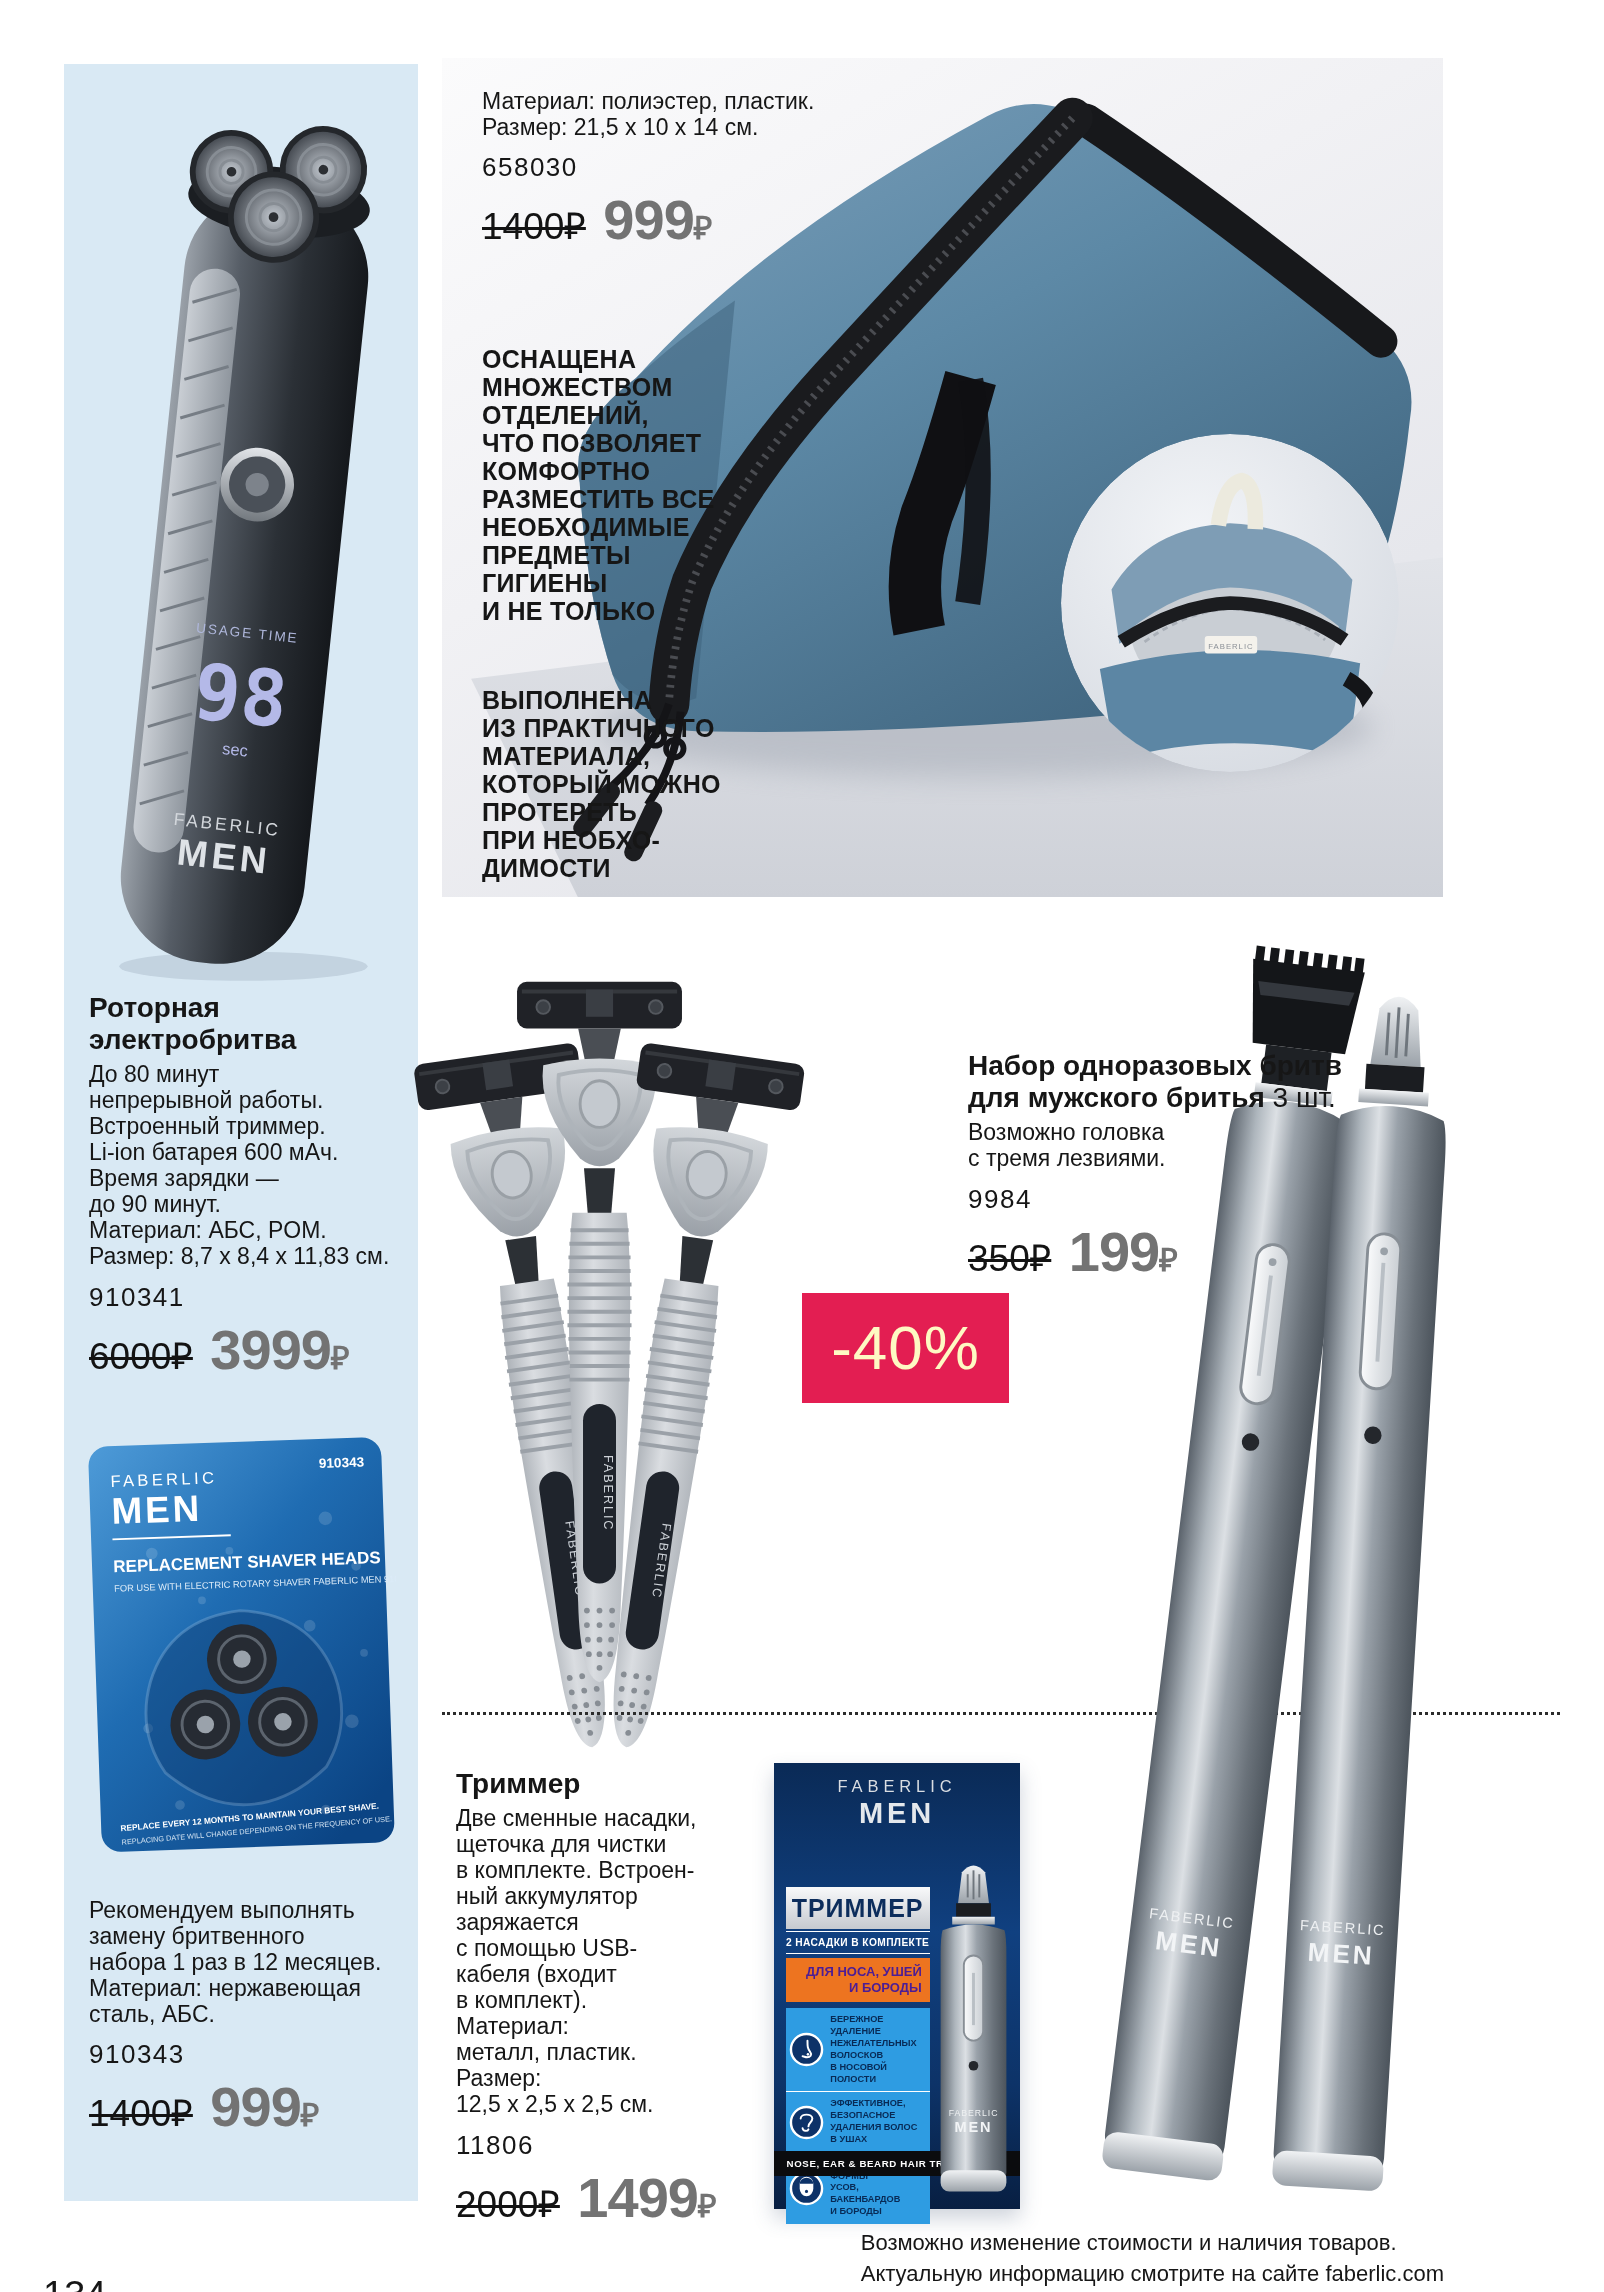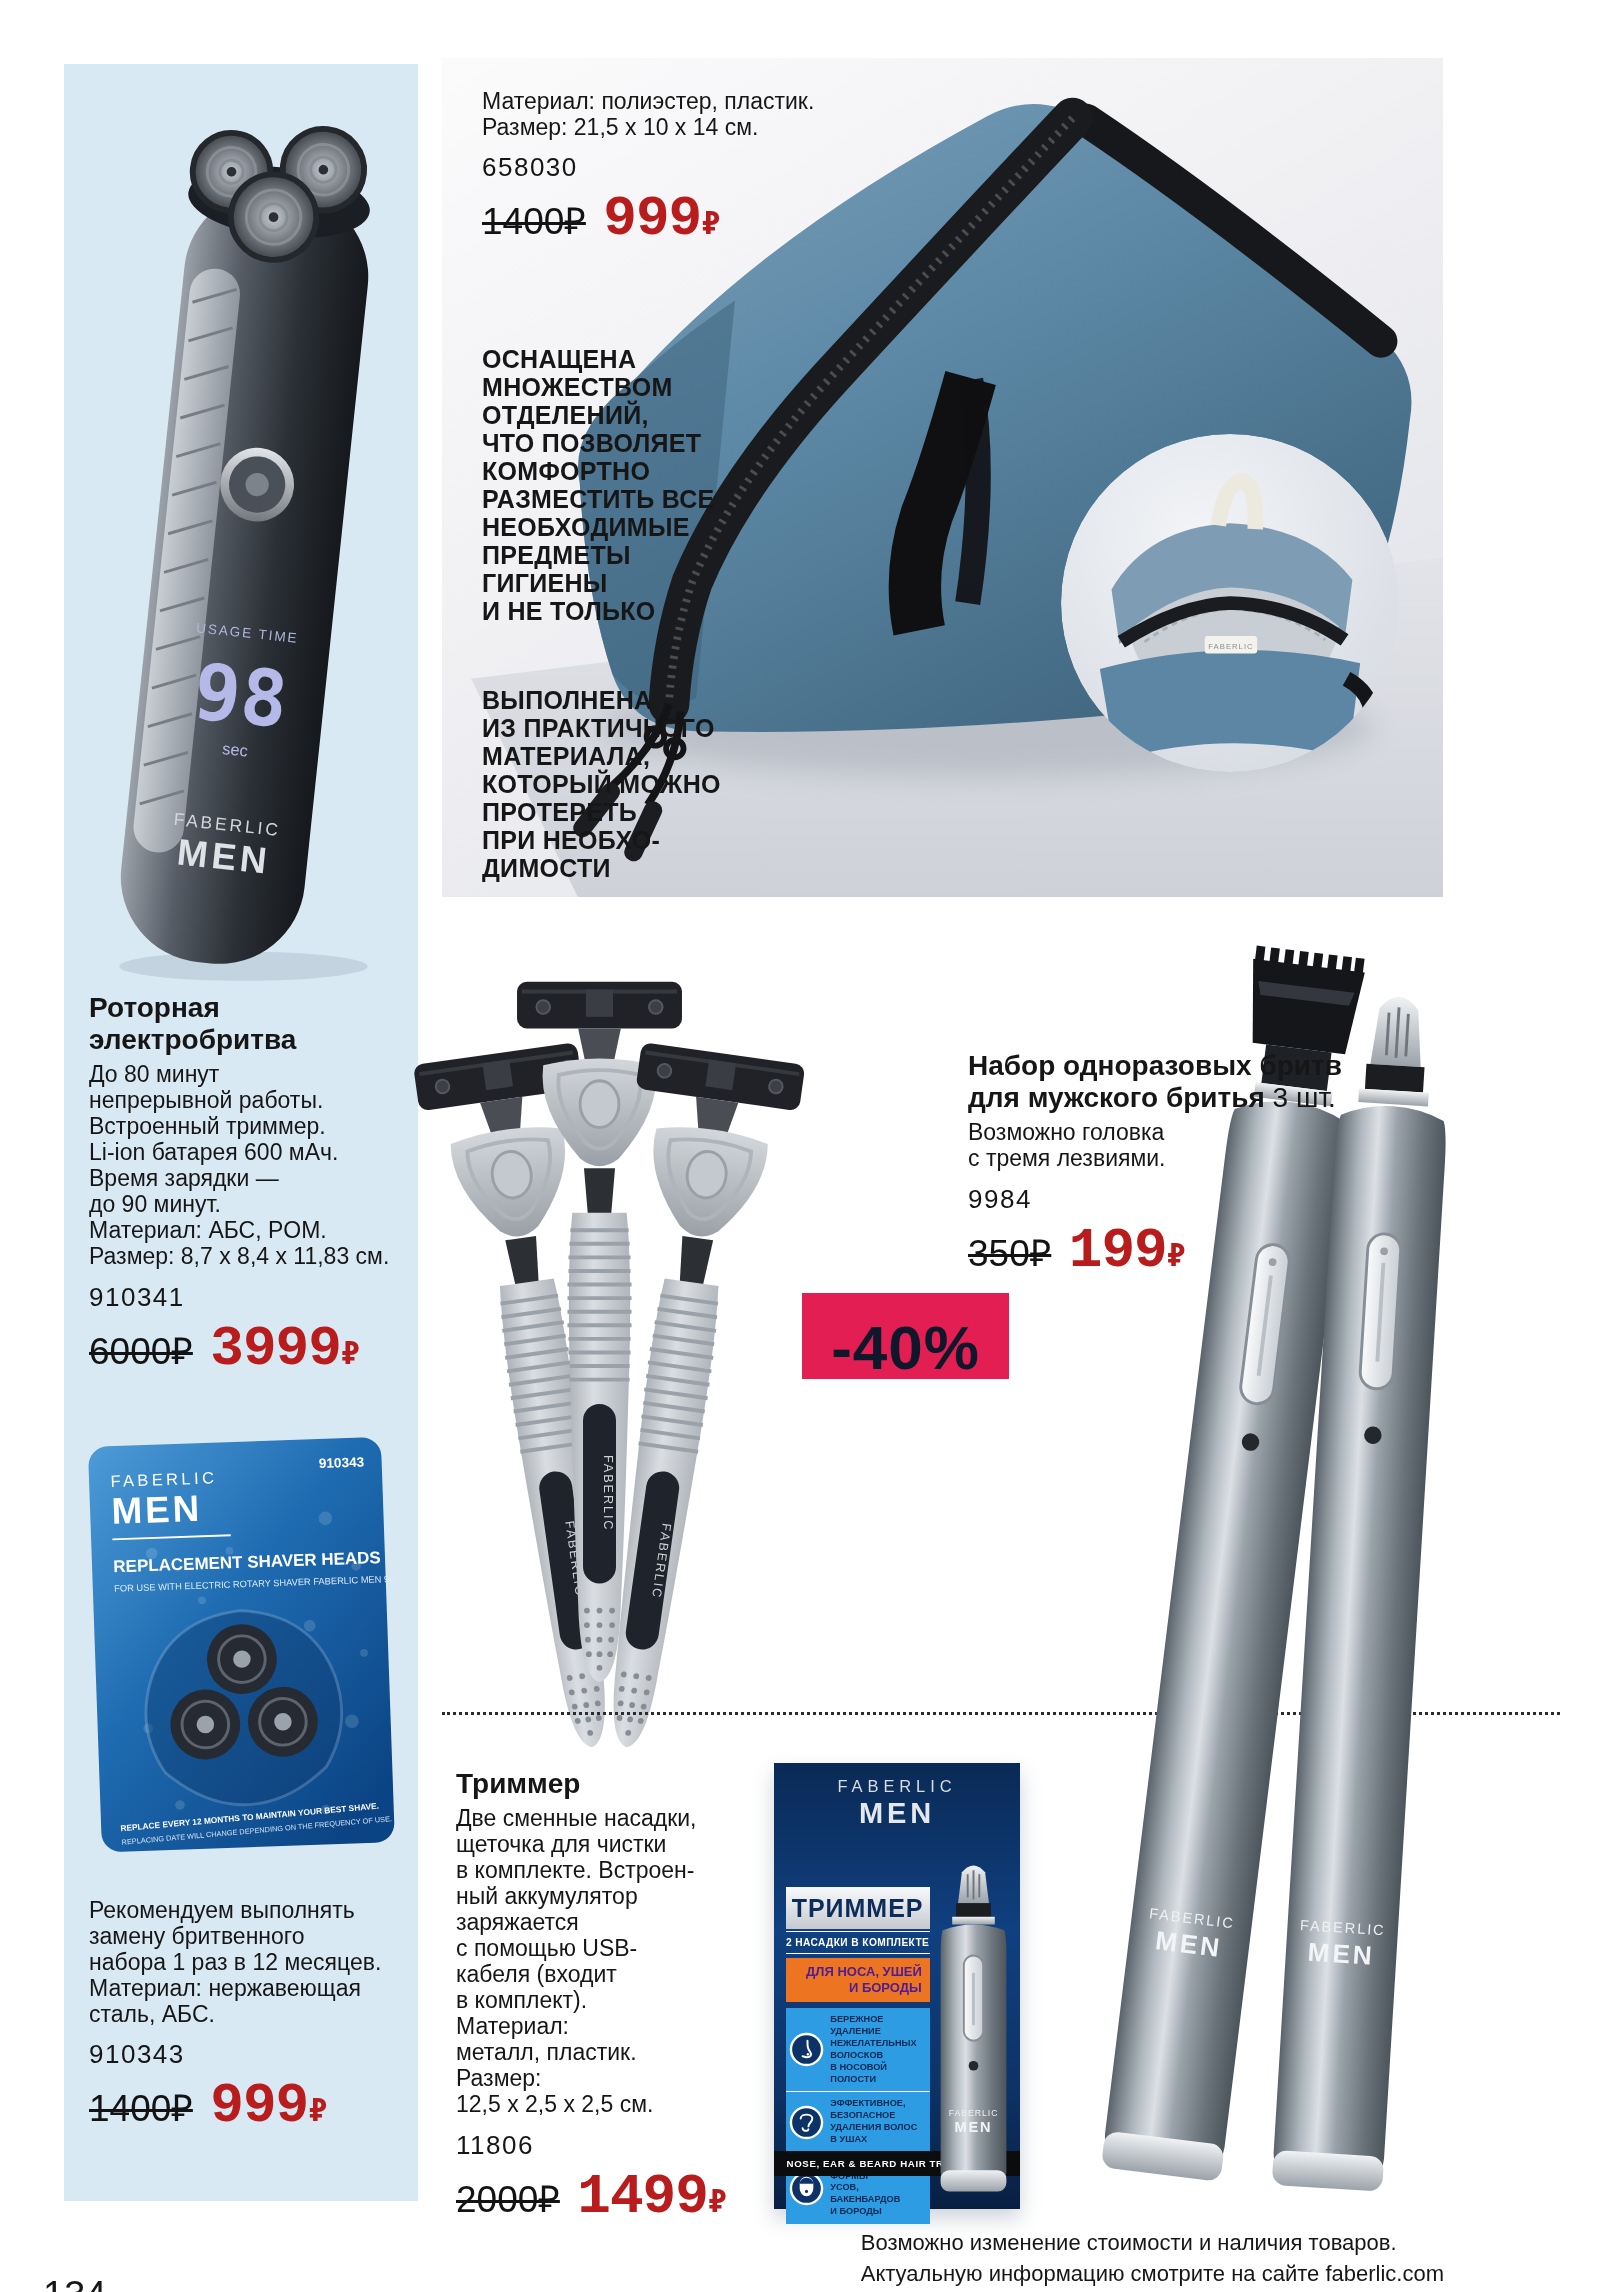--- a/index.html
+++ b/index.html
@@ -16,26 +16,26 @@
     background:linear-gradient(150deg,#fbfbfc 0%,#f1f1f4 40%,#e6e7ec 75%,#eceef1 100%);}
   .inset-circle{left:1061px;top:434px;width:338px;height:338px;border-radius:50%;overflow:hidden;z-index:2;}
   
   .tblock{z-index:3;}
   .ptitle{font-weight:bold;font-size:28px;line-height:1.15;white-space:pre-line;}
   .ptitle .tsuf{font-weight:normal;}
   .pdesc{font-size:23px;line-height:26px;white-space:pre-line;margin-top:4.9px;}
   .pcode{font-size:26px;letter-spacing:1.5px;margin-top:12.6px;}
   .prices{display:flex;align-items:baseline;gap:17.5px;margin-top:3.9px;}
   .old{font-size:37px;text-decoration:line-through;text-decoration-thickness:2.9px;color:#131313;}
-  .new{font-size:56px;font-weight:bold;color:#b91c1c;letter-spacing:-1px;font-family:Liberation Mono, monospace;}
+  .new{font-size:56px;font-weight:bold;color:#737373;letter-spacing:-1px;}
   .new .cur{font-size:32px;letter-spacing:0;}
   .feature{font-weight:bold;font-size:25px;line-height:28px;white-space:pre-line;letter-spacing:0.3px;z-index:3;}
   
-  .badge{left:802px;top:1293px;width:207px;height:86px;background:#e31e52;color:#0f172a;
-    font-weight:bold;font-size:62px;line-height:109px;text-align:center;letter-spacing:1px;z-index:4;}
+  .badge{left:802px;top:1293px;width:207px;height:110px;background:#e31e52;color:#fef9c3;
+    font-weight:normal;font-size:62px;line-height:109px;text-align:center;letter-spacing:1px;z-index:4;}
   
   .dotted{left:442px;top:1712px;width:1118px;border-top:3.9px dotted #2b2b2b;z-index:0;}
   
   .tbox{left:774px;top:1763px;width:246px;height:446px;z-index:1;
     background:linear-gradient(180deg,#0a2a56 0%,#104080 38%,#0d3368 72%,#081f42 100%);
     box-shadow:0 9.7px 19.4px rgba(60,80,110,.25);}
   .box-logo{position:absolute;left:0;top:13.6px;width:100%;text-align:center;color:#d9dde2;}
   .box-faberlic{font-size:16.5px;letter-spacing:4.9px;}
   .box-men{font-size:29px;font-weight:bold;letter-spacing:3.9px;margin-top:1px;color:#e4e8ec;}
   .box-left{position:absolute;left:11.6px;top:124px;width:144px;}

